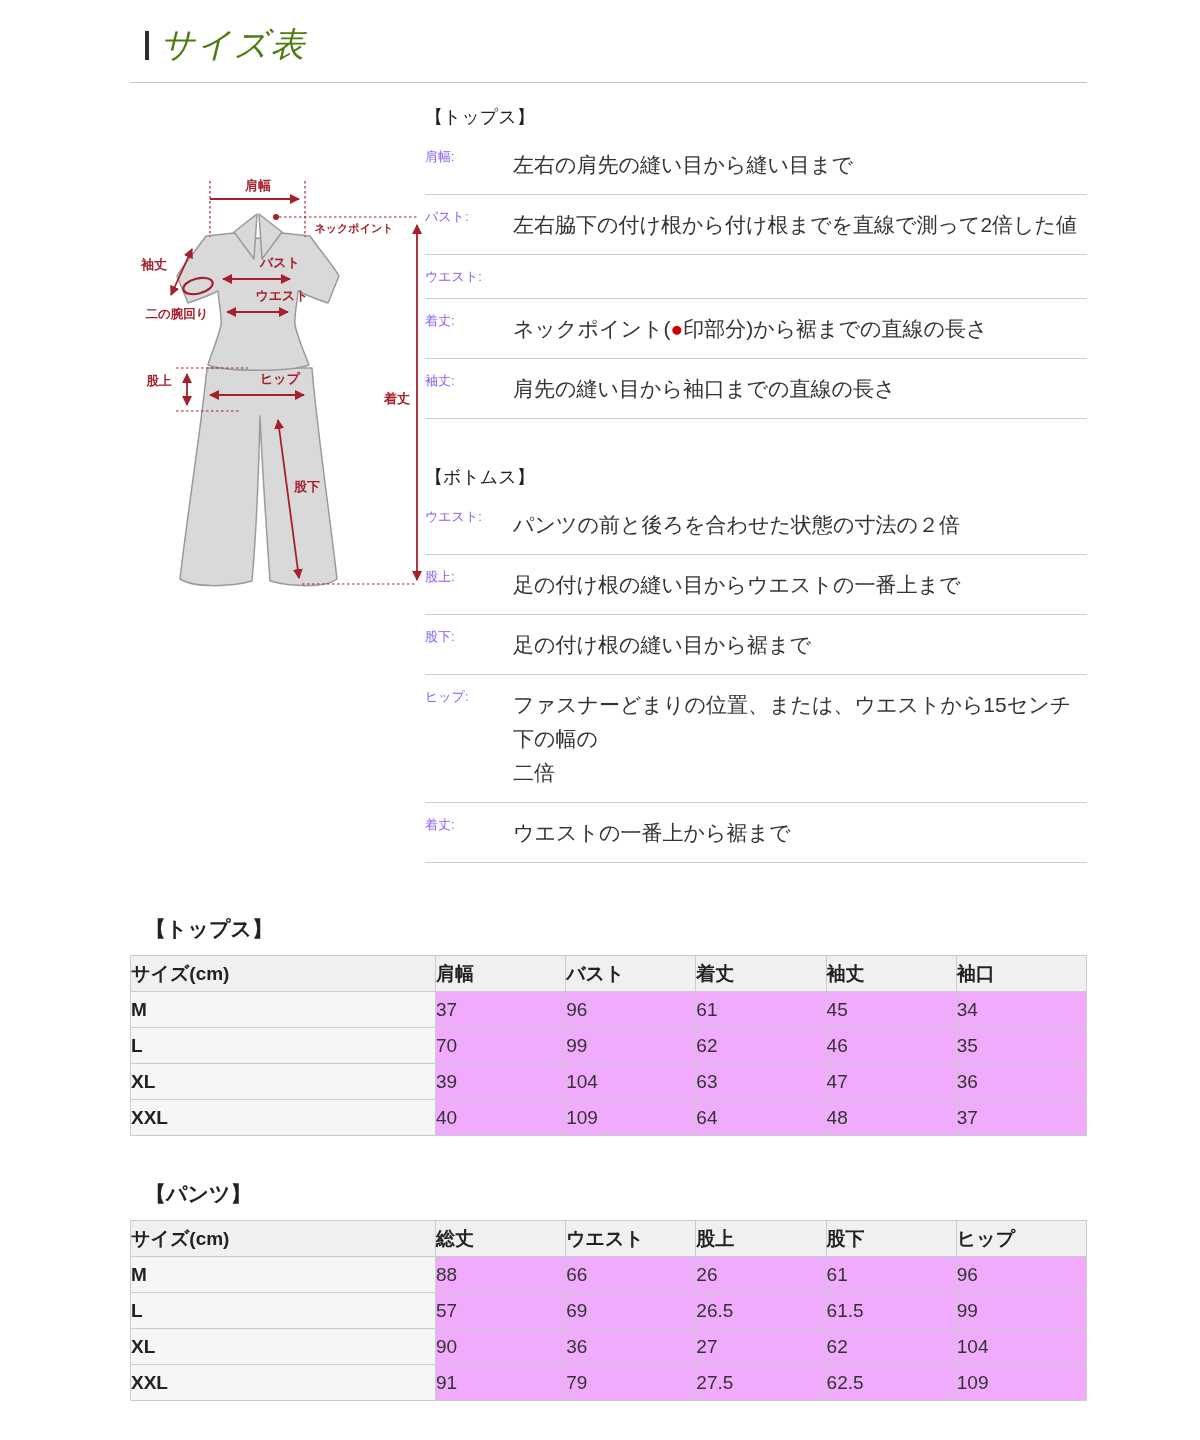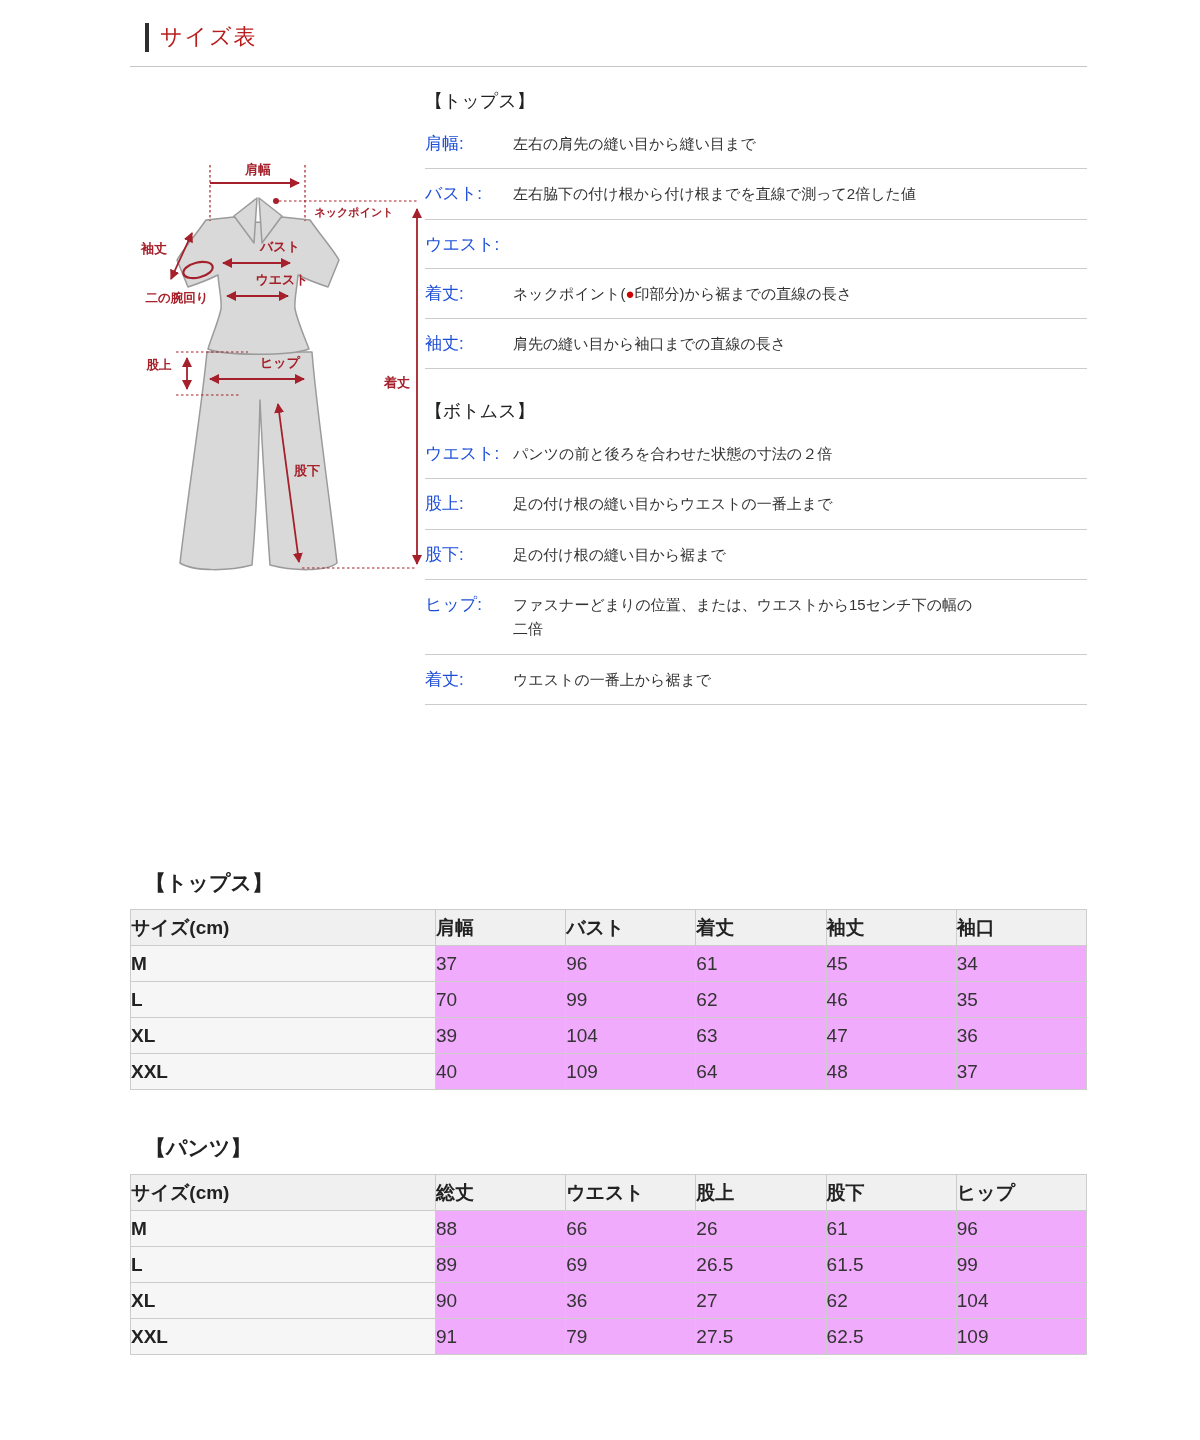--- a/index.html
+++ b/index.html
@@ -14,32 +14,32 @@
   body{
     width:1200px;
     font-family:"Liberation Sans","DejaVu Sans",sans-serif;
     color:#333;
   }
   .container{width:957px;margin-left:130px;padding-bottom:26px;}
 
   
   .title-row{display:flex;align-items:center;gap:11px;padding-top:22px;margin-left:15px;}
   .title-bar{width:4px;height:29px;background:#2e2e2e;}
-  .page-title{font-size:22px;color:#b91c1c;letter-spacing:2px;}
+  .page-title{font-size:34px;color:#4d7c0f;letter-spacing:2px;font-style:italic;}
   .title-underline{border-bottom:1px solid #c5c5c5;margin-top:14px;}
 
   
   .defs-wrap{position:relative;margin-top:20px;min-height:730px;}
   .diagram-svg{position:absolute;left:0;top:66px;}
   .defs-col{margin-left:295px;}
   .def-heading{font-size:18px;color:#222;padding:2px 0 6px;}
-  .def-heading.bottoms{margin-top:28px;}
+  .def-heading.bottoms{margin-top:44px;}
   .def-row{display:flex;border-bottom:1px solid #ccc;padding:13px 0 12px;}
-  .def-term{width:88px;flex:none;font-size:17px;color:#1d4ed8;}
-  .def-desc{flex:1;font-size:15px;line-height:1.62;color:#333;}
+  .def-term{width:88px;flex:none;font-size:13px;color:#8b5cf6;}
+  .def-desc{flex:1;font-size:21px;line-height:1.62;color:#333;}
   .def-desc p{margin:0;}
   .neck-dot{color:var(--dot);}
 
   
   .garment{fill:#d9d9d9;stroke:#9b9b9b;stroke-width:1.5;stroke-linejoin:round;}
   .anno-line{stroke:var(--anno);stroke-width:1.8;fill:none;}
   .anno-dotted{stroke:var(--anno);stroke-width:1.2;fill:none;stroke-dasharray:2.5 2.5;}
   .anno-fill{fill:var(--anno);}
   .anno-text{fill:var(--anno);font-weight:bold;font-size:13px;}
   .anno-text.small{font-size:11px;}
@@ -257,21 +257,21 @@
           <tr>
             <td class="size-cell">M</td>
             <td class="value-cell">88</td>
             <td class="value-cell">66</td>
             <td class="value-cell">26</td>
             <td class="value-cell">61</td>
             <td class="value-cell">96</td>
           </tr>
           <tr>
             <td class="size-cell">L</td>
-            <td class="value-cell">89</td>
+            <td class="value-cell">57</td>
             <td class="value-cell">69</td>
             <td class="value-cell">26.5</td>
             <td class="value-cell">61.5</td>
             <td class="value-cell">99</td>
           </tr>
           <tr>
             <td class="size-cell">XL</td>
             <td class="value-cell">90</td>
             <td class="value-cell">36</td>
             <td class="value-cell">27</td>

